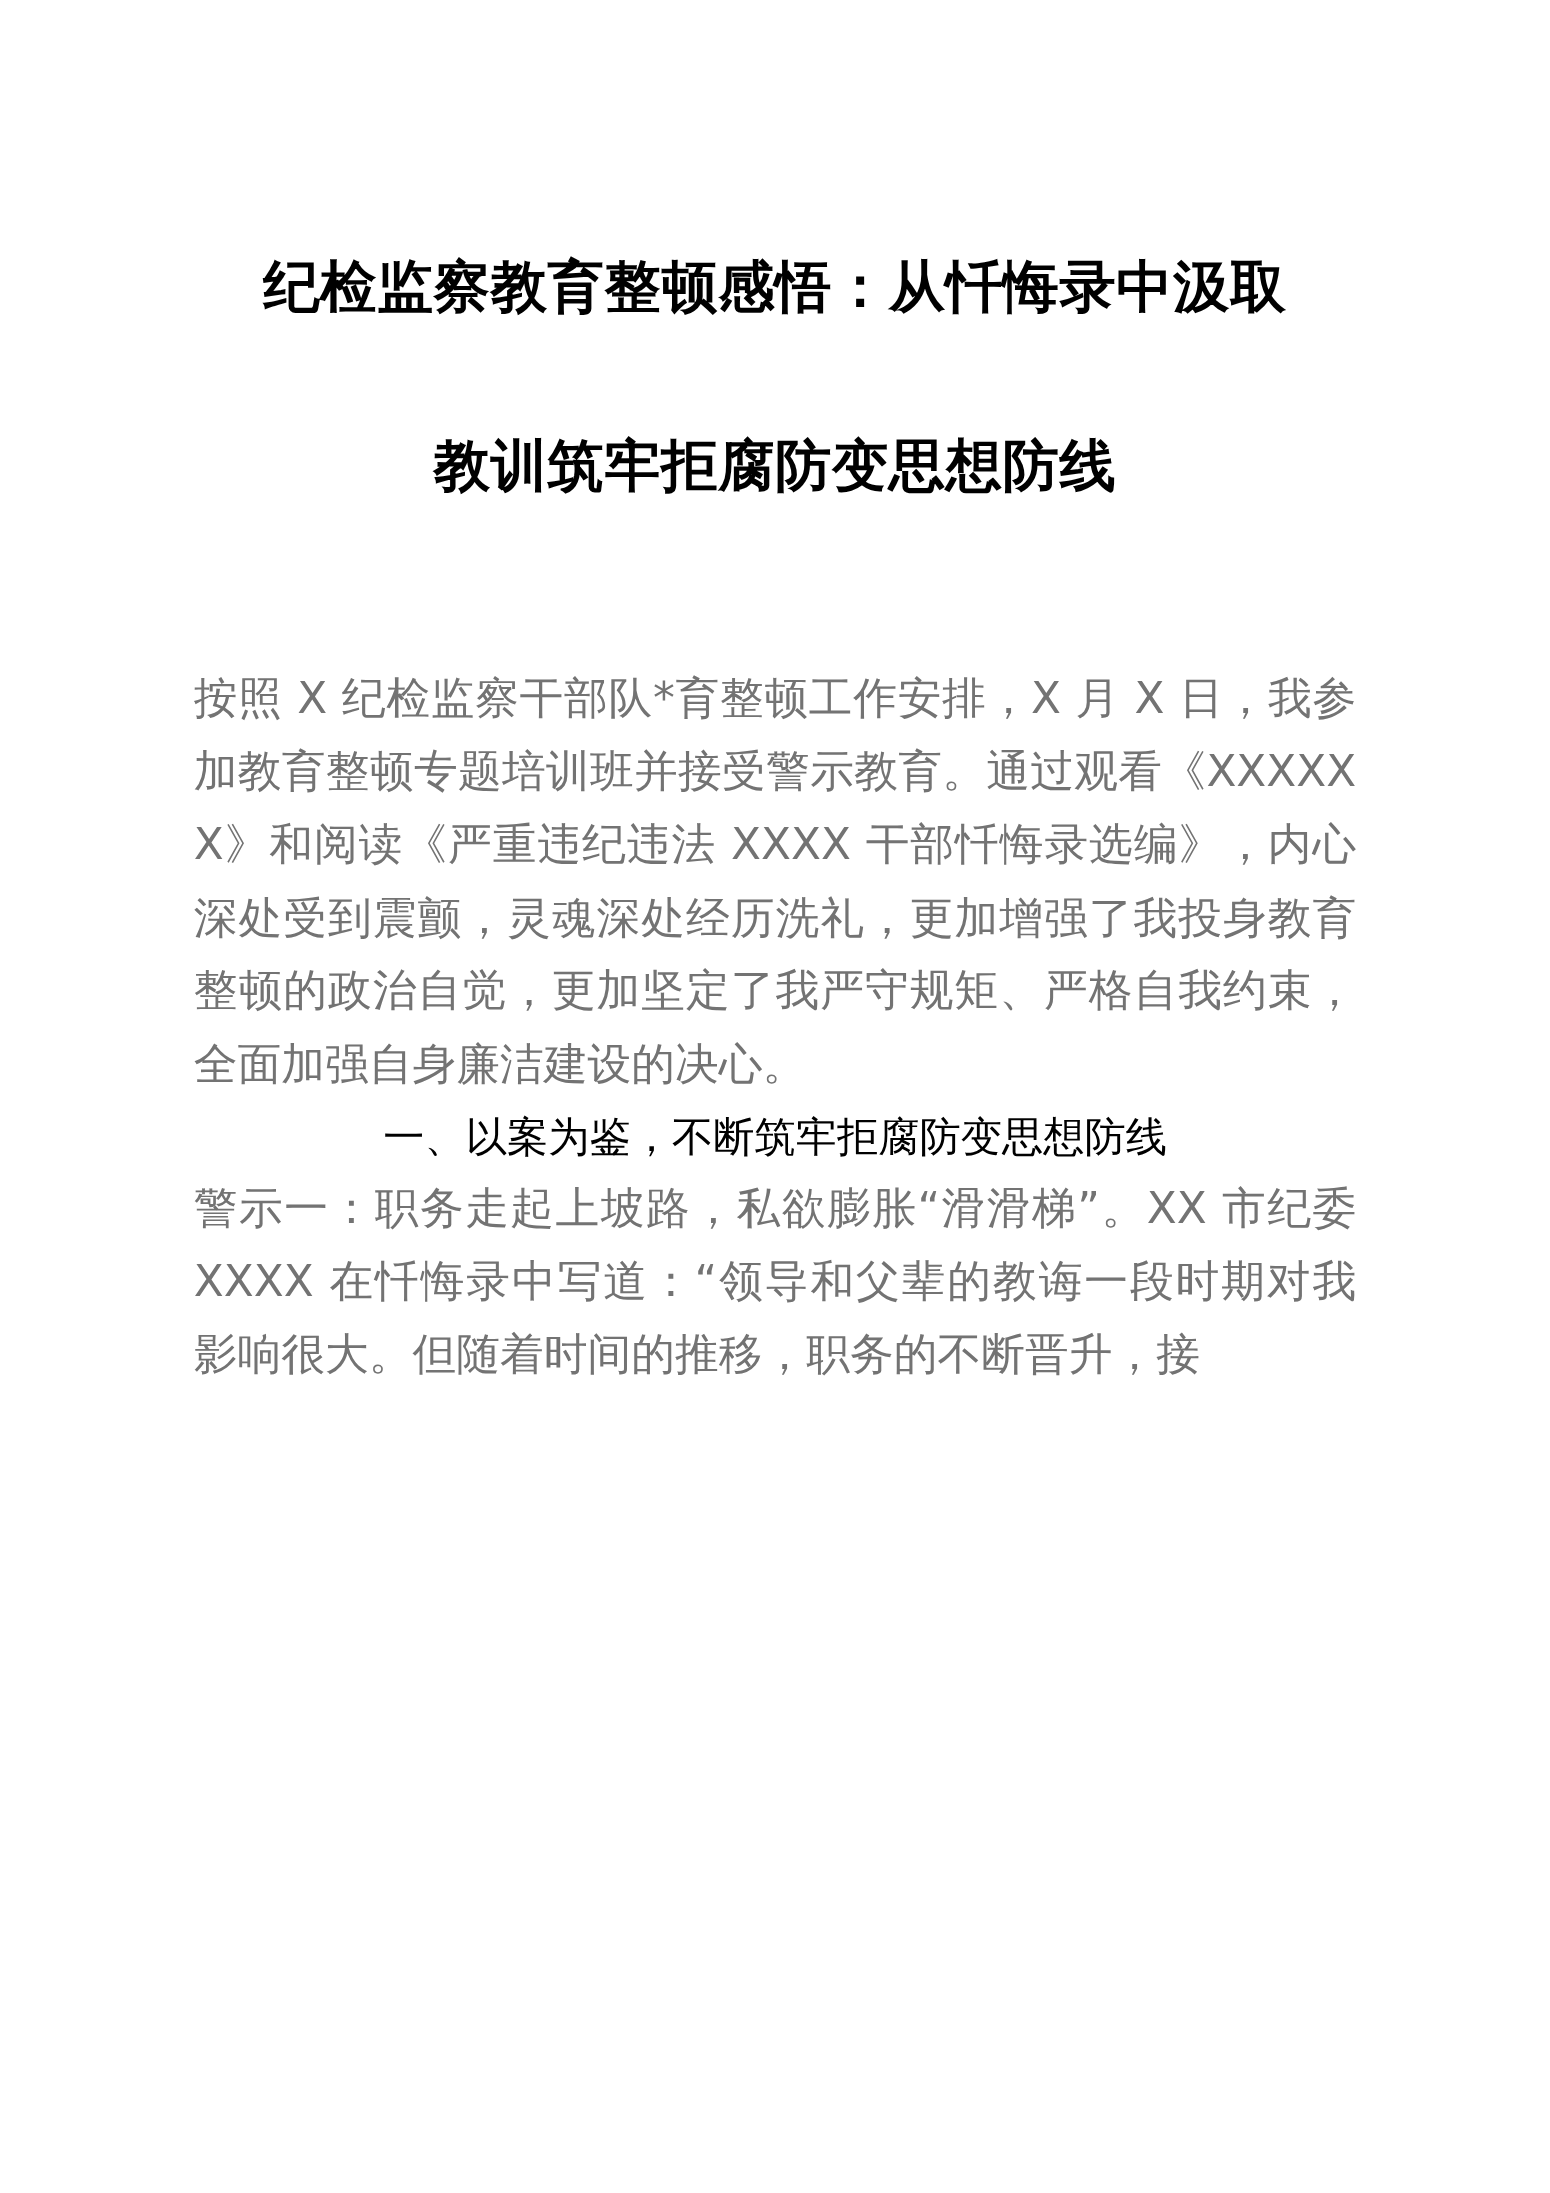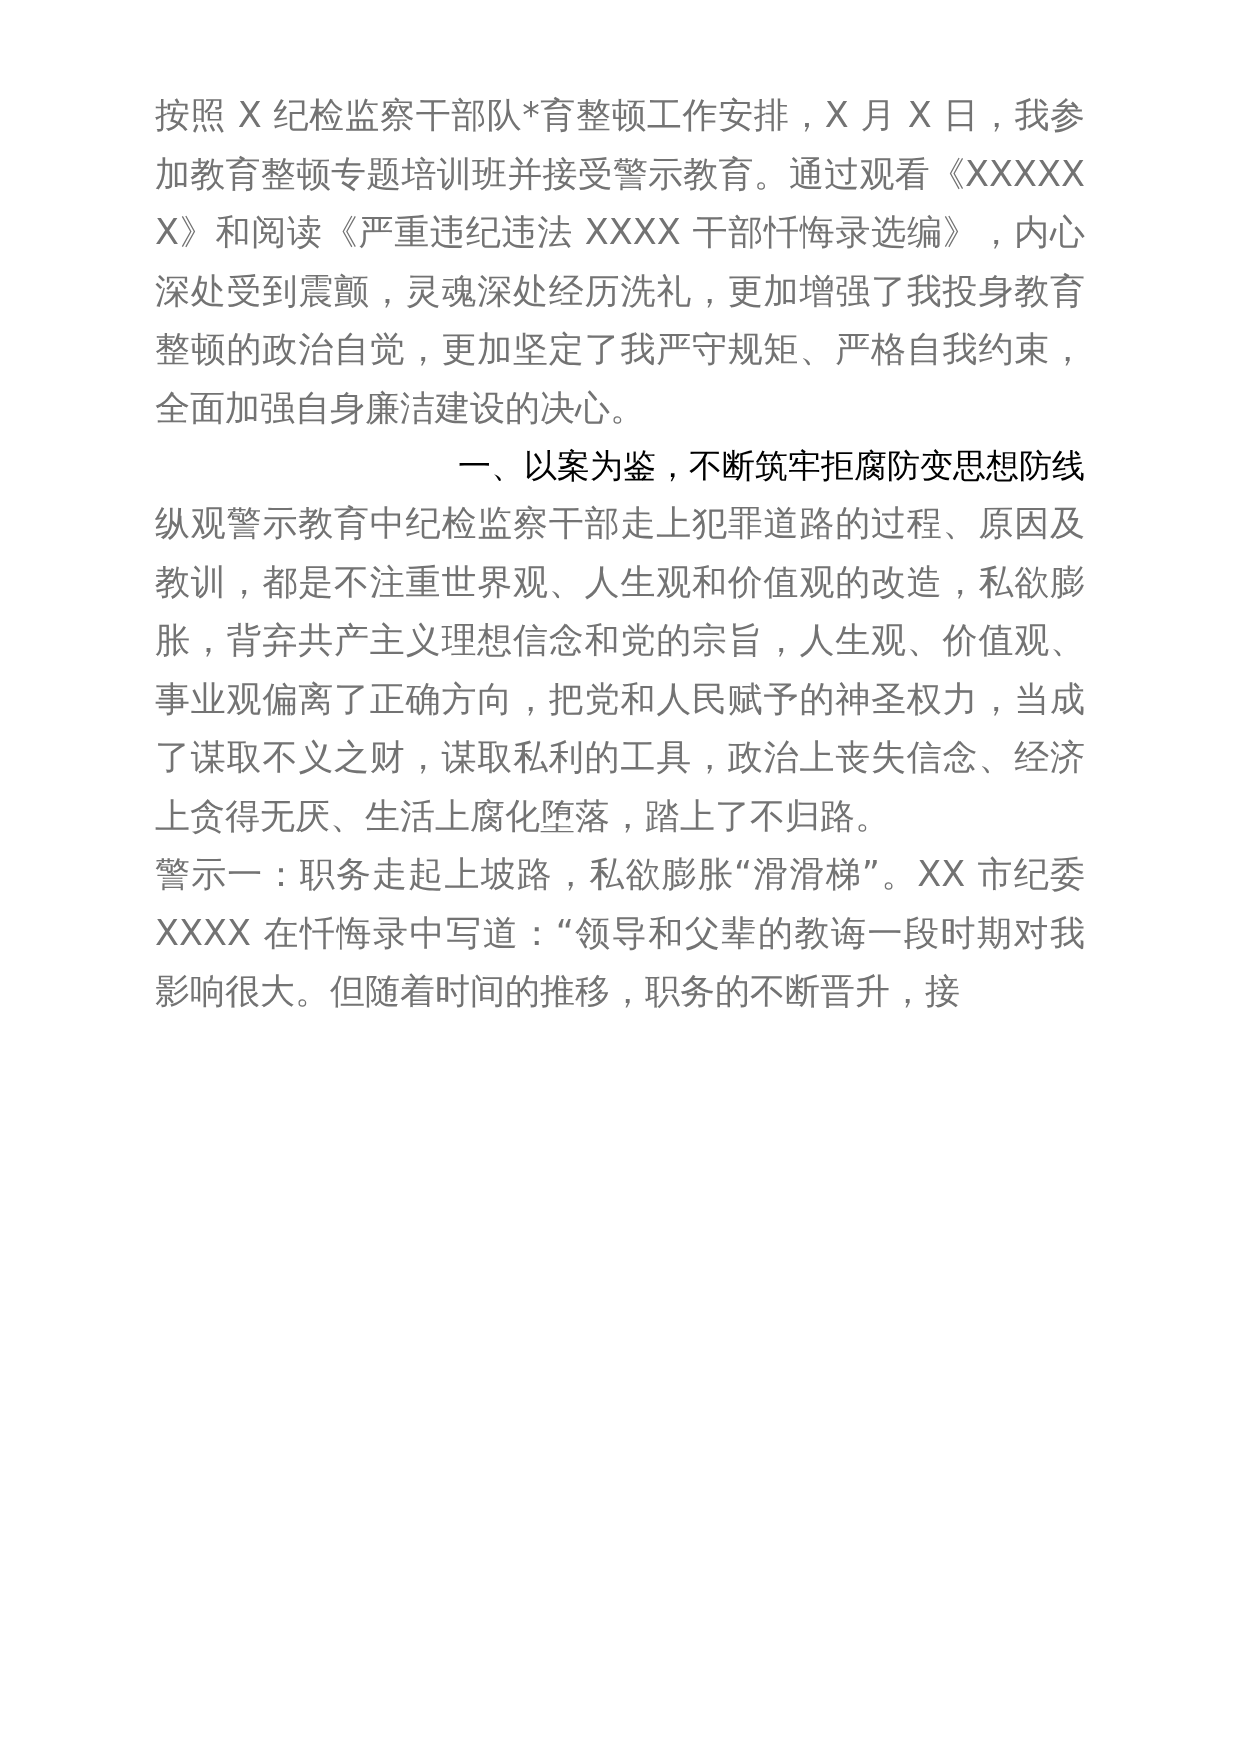--- a/index.html
+++ b/index.html
@@ -48,30 +48,33 @@
     color: #737373;
     word-break: break-all;
   }
   p.para.lead {
     line-height: 58.5px;
   }
   p.heading-para {
     margin: 0;
     font-size: 33px;
     line-height: 57px;
-    text-align: right;
+    text-align: center;
     color: #000000;
   }
 </style>
 </head>
 <body>
 
 <div class="page">
 
+  <h1 class="doc-title">
+    <span class="title-line">纪检监察教育整顿感悟：从忏悔录中汲取</span>
+    <span class="title-line">教训筑牢拒腐防变思想防线</span>
+  </h1>
 
   <div class="body-block">
     <p class="para lead">按照 X 纪检监察干部队*育整顿工作安排，X 月 X 日，我参加教育整顿专题培训班并接受警示教育。通过观看《XXXXXX》和阅读《严重违纪违法 XXXX 干部忏悔录选编》，内心深处受到震颤，灵魂深处经历洗礼，更加增强了我投身教育整顿的政治自觉，更加坚定了我严守规矩、严格自我约束，全面加强自身廉洁建设的决心。</p>
     <p class="heading-para">一、以案为鉴，不断筑牢拒腐防变思想防线</p>
-    <p class="para">纵观警示教育中纪检监察干部走上犯罪道路的过程、原因及教训，都是不注重世界观、人生观和价值观的改造，私欲膨胀，背弃共产主义理想信念和党的宗旨，人生观、价值观、事业观偏离了正确方向，把党和人民赋予的神圣权力，当成了谋取不义之财，谋取私利的工具，政治上丧失信念、经济上贪得无厌、生活上腐化堕落，踏上了不归路。</p>
     <p class="para">警示一：职务走起上坡路，私欲膨胀“滑滑梯”。XX 市纪委 XXXX 在忏悔录中写道：“领导和父辈的教诲一段时期对我影响很大。但随着时间的推移，职务的不断晋升，接</p>
   </div>
 
 </div>
 
 </body></html>

